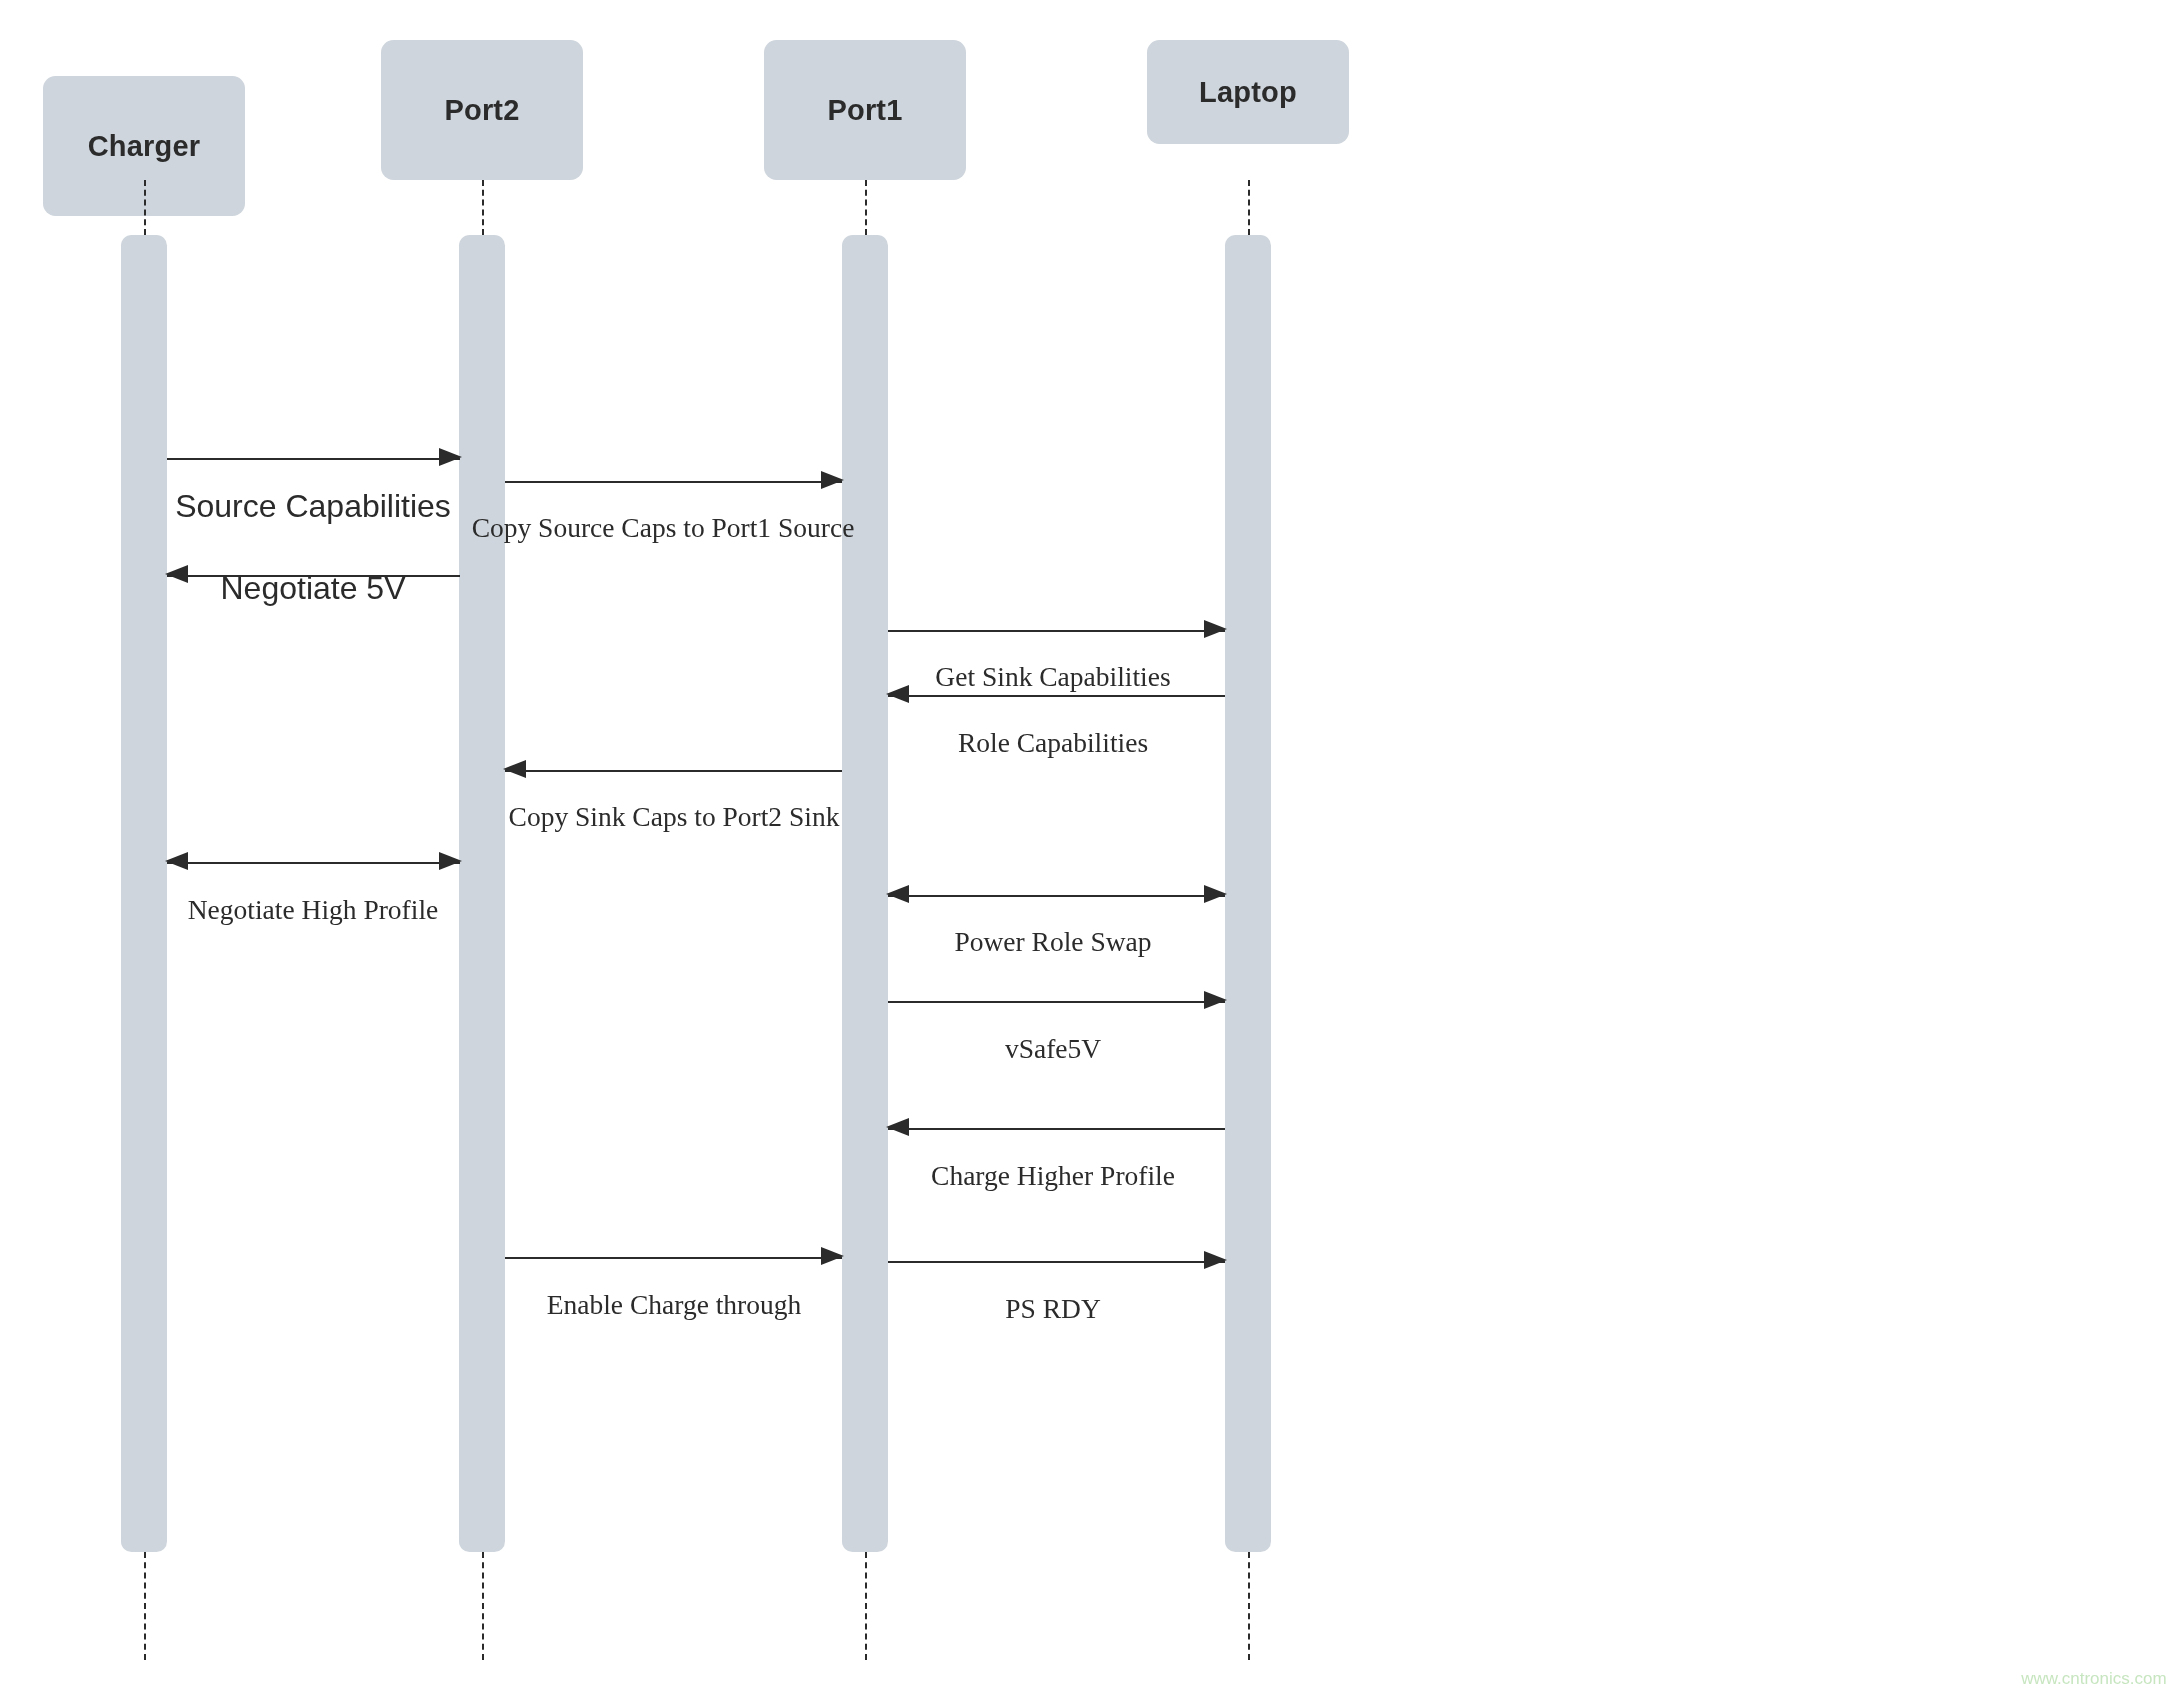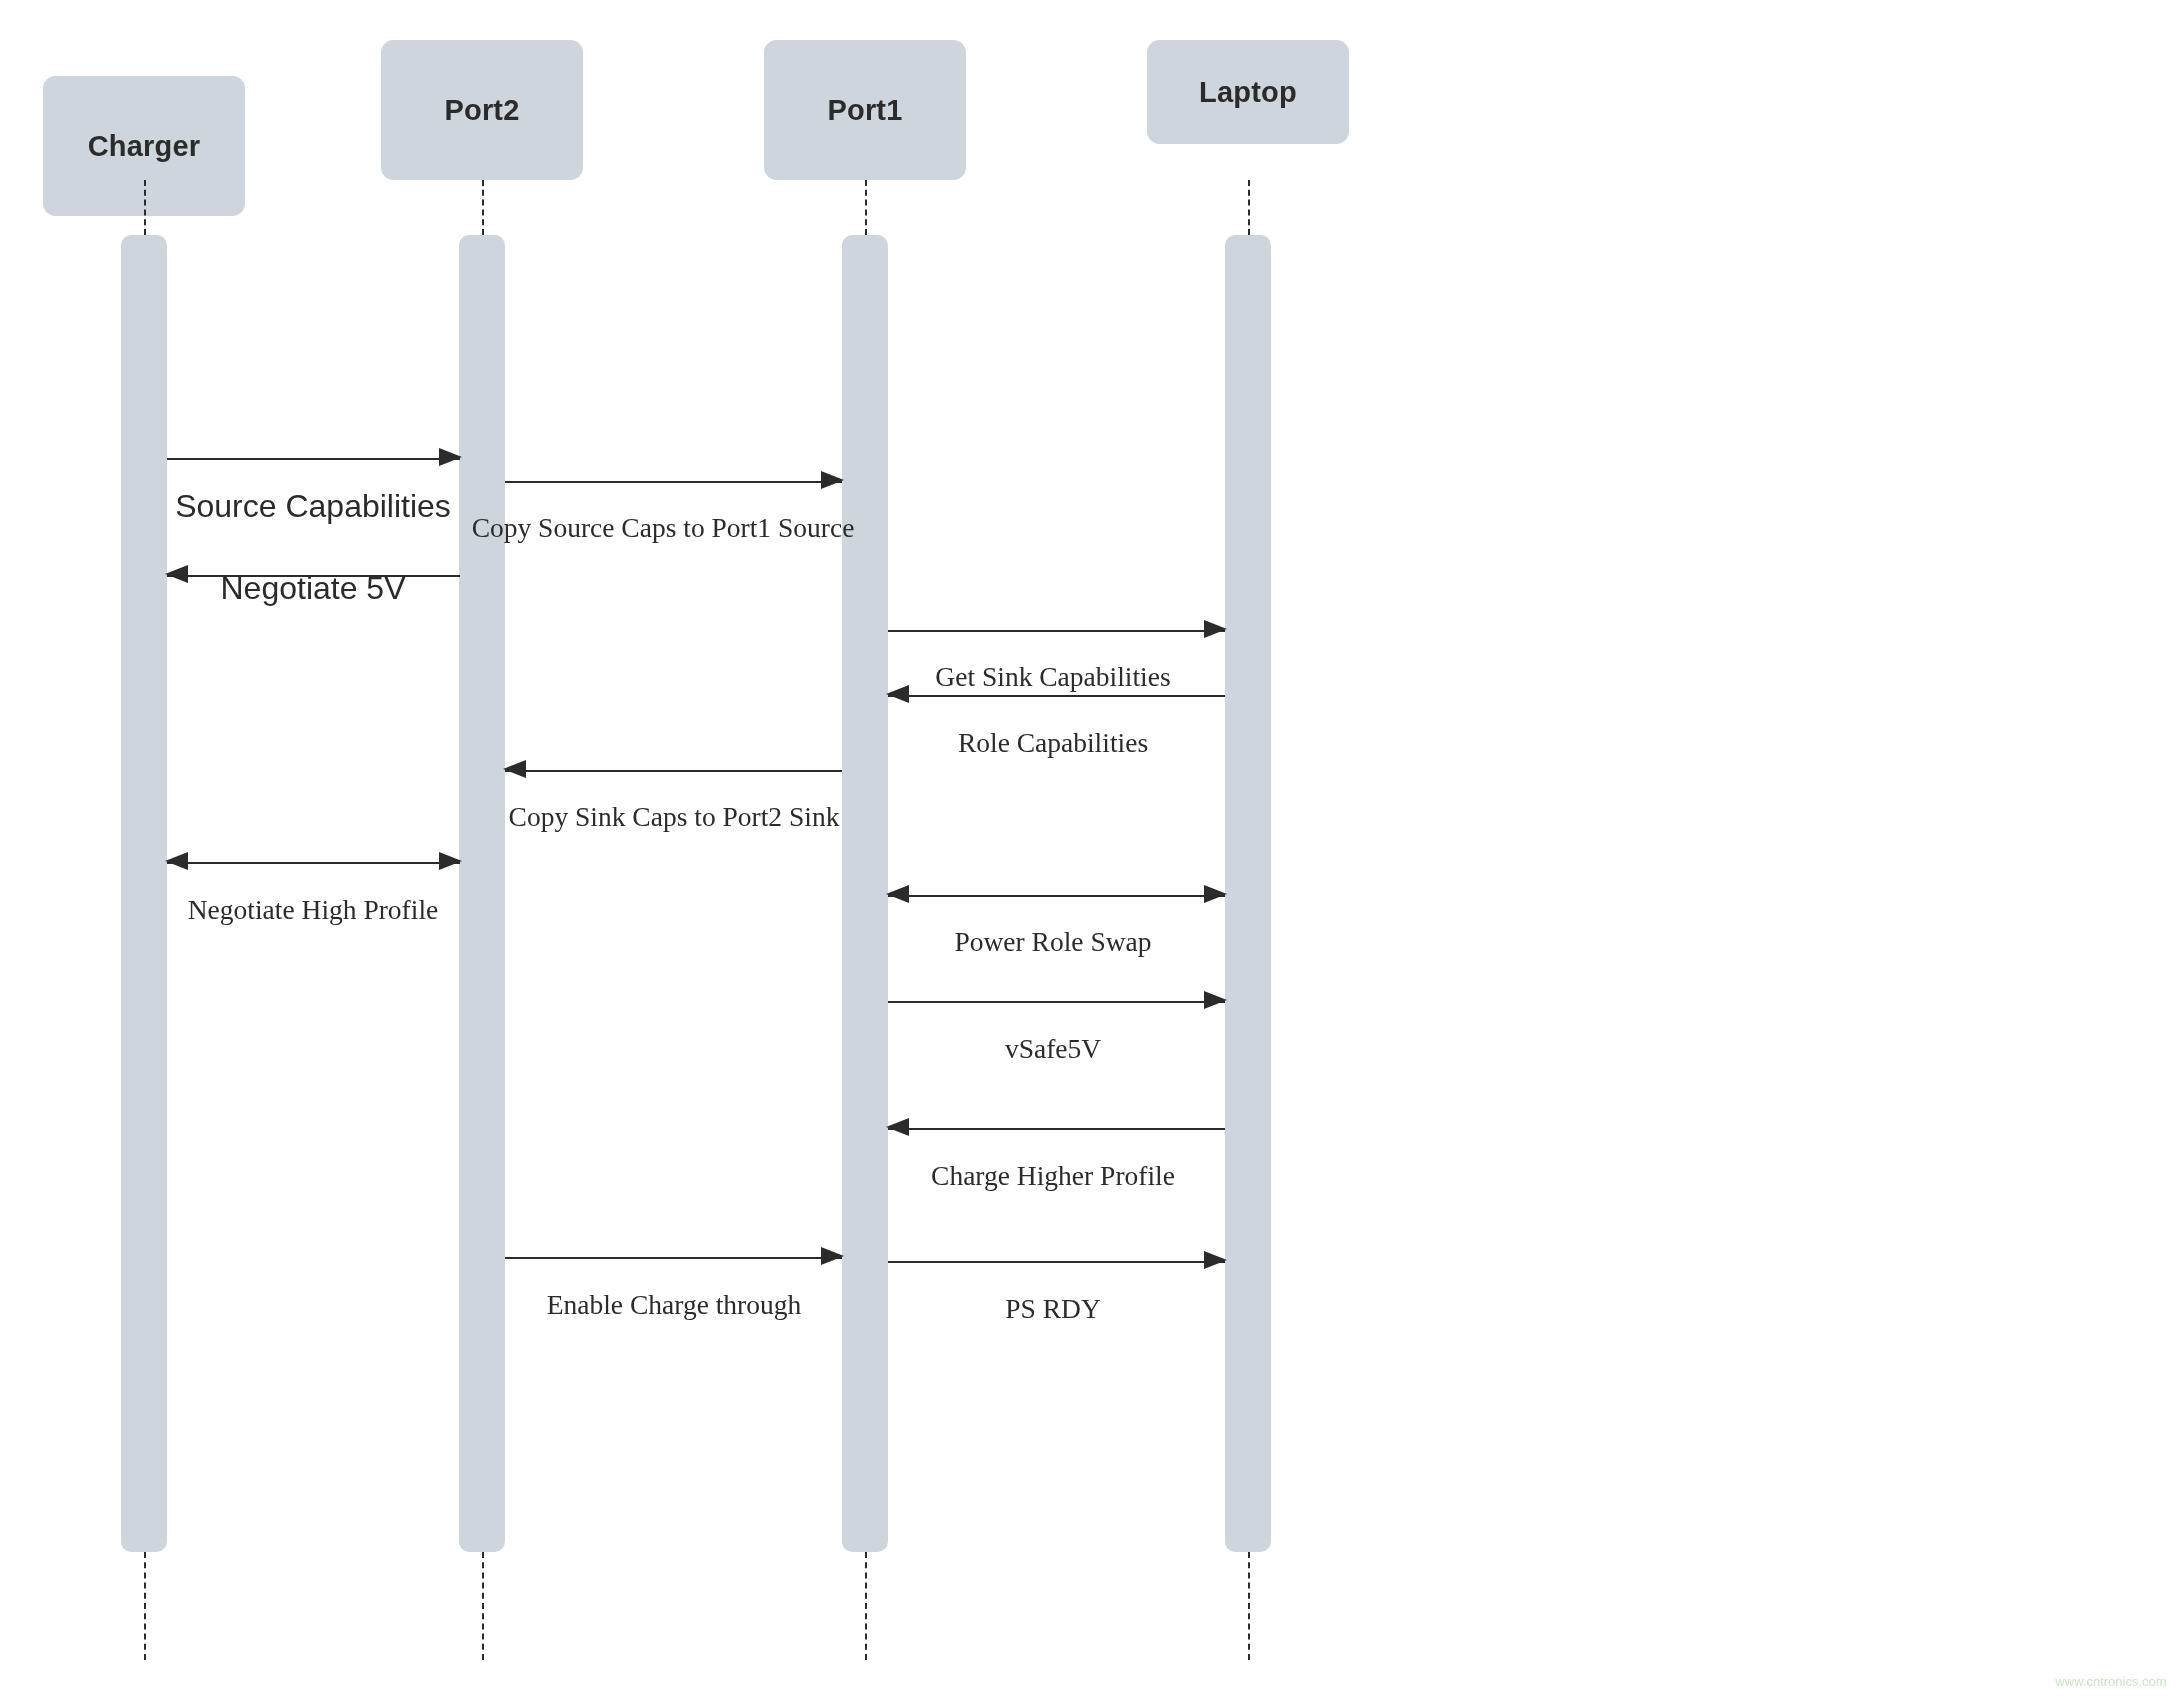--- a/index.html
+++ b/index.html
@@ -31,21 +31,21 @@
 
   .msg-label{
     position:absolute;white-space:nowrap;color:#2b2b2b;
     font-family:"Liberation Serif",serif;font-size:27.5px;line-height:1;
   }
   .msg-label.sans{font-family:"Liberation Sans",sans-serif;font-size:32px;}
   .msg-label.center{transform:translateX(-50%);}
 
   .watermark{
     position:absolute;right:12.4px;bottom:8.9px;
-    font-family:"Liberation Sans",sans-serif;font-size:13px;color:#c7e6c0;
+    font-family:"Liberation Sans",sans-serif;font-size:17px;color:#c7e6c0;
   }
 </style>
 </head>
 <body>
 
 <div id="stage">
     <div class="lane-box" style="left: 43px; top: 40px; width: 202px; height: 140px; background: rgb(206, 213, 220); margin-top: 36px;">
       <div class="lane-title">Charger</div>
     </div>
     <div class="lifeline dashed" style="left: 144px; top: 180px; height: 55px;"></div>

